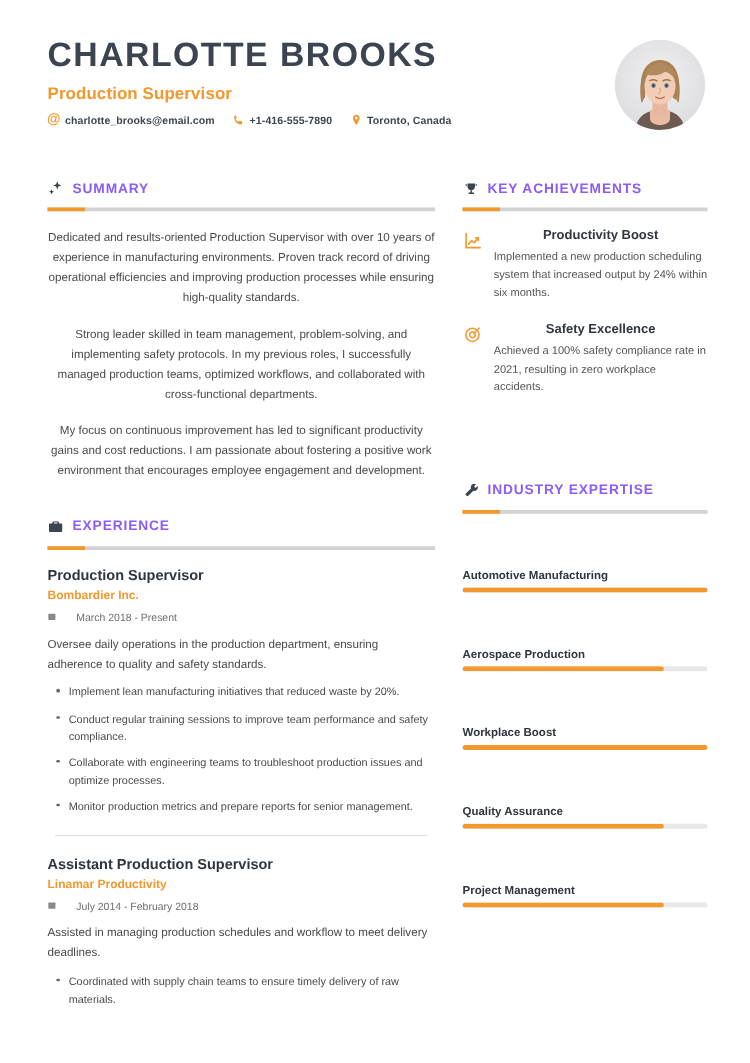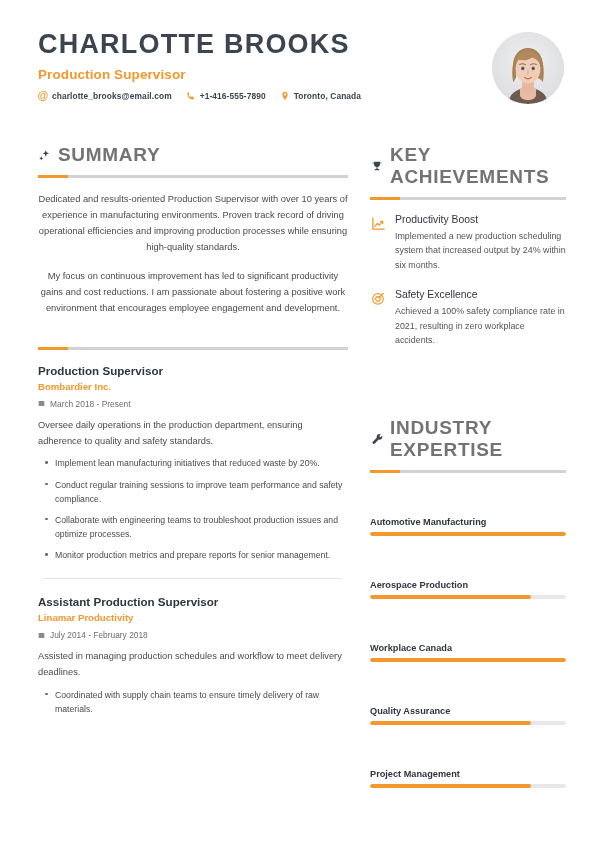--- a/index.html
+++ b/index.html
@@ -107,24 +107,24 @@
     display: inline-flex;
     align-items: center;
     justify-content: center;
     width: 13px;
     height: 13px;
     color: #3b444f;
     flex: none;
   }
   .sec-head .sec-ico svg { display: block; }
   .sec-title {
-    font-size: 19px;
+    font-size: 11px;
     font-weight: bold;
     letter-spacing: 0.7px;
-    color: #737373;
+    color: #8b5cf6;
   }
   .sec-rule {
     position: relative;
     height: 3px;
     background: #d2d2d2;
     margin-bottom: 14px;
   }
   .sec-rule::before {
     content: "";
     position: absolute;
@@ -154,23 +154,24 @@
     flex: none;
     color: #f2982d;
     margin-top: 1px;
     display: flex;
     align-items: center;
     justify-content: center;
   }
   .ach-ico svg { display: block; }
   .ach-title {
     font-size: 10.4px;
-    font-weight: normal;
+    font-weight: bold;
     color: #2f3640;
     margin: 0 0 4px 0;
+    text-align: center;
   }
   .ach-desc {
     font-size: 8.9px;
     line-height: 1.62;
     color: #555555;
     margin: 0;
   }
 
   
   .job { margin-bottom: 6px; }
@@ -187,21 +188,21 @@
   }
   .job-company {
     font-size: 9.6px;
     font-weight: bold;
     color: #f2982d;
     margin: 0 0 7px 0;
   }
   .job-date {
     display: flex;
     align-items: center;
-    gap: 5px;
+    gap: 16px;
     font-size: 8.4px;
     color: #6e6e6e;
     margin-bottom: 9px;
   }
   .job-date .cal-ico {
     width: 7px; height: 7px;
     flex: none;
     color: #8a8a8a;
     display: inline-flex;
   }
@@ -340,24 +341,33 @@
           <div class="sec-head">
             <span class="sec-ico">
               <svg viewBox="0 0 16 16" width="13" height="13" fill="currentColor">
                 <path d="M9.6 1.2l1.1 3 3 1.1-3 1.1-1.1 3-1.1-3-3-1.1 3-1.1zM4 9l.7 1.9 1.9.7-1.9.7L4 14.2l-.7-1.9-1.9-.7 1.9-.7z"></path>
               </svg>
             </span>
             <span class="sec-title">SUMMARY</span>
           </div>
           <div class="sec-rule"></div>
           <p class="para">Dedicated and results-oriented Production Supervisor with over 10 years of experience in manufacturing environments. Proven track record of driving operational efficiencies and improving production processes while ensuring high-quality standards.</p>
+          <p class="para">Strong leader skilled in team management, problem-solving, and implementing safety protocols. In my previous roles, I successfully managed production teams, optimized workflows, and collaborated with cross-functional departments.</p>
           <p class="para">My focus on continuous improvement has led to significant productivity gains and cost reductions. I am passionate about fostering a positive work environment that encourages employee engagement and development.</p>
         </div>
 
         <div class="section" style="margin-top:30px;">
+          <div class="sec-head">
+            <span class="sec-ico">
+              <svg viewBox="0 0 16 16" width="13" height="13" fill="currentColor">
+                <path d="M6 2.6h4c.8 0 1.4.6 1.4 1.4v.6h2.1c.6 0 1 .4 1 1v6.4c0 .6-.4 1-1 1H2.5c-.6 0-1-.4-1-1V5.6c0-.6.4-1 1-1h2.1V4c0-.8.6-1.4 1.4-1.4zm.2 2h3.6V4c0-.2-.1-.3-.3-.3H6.5c-.2 0-.3.1-.3.3z"></path>
+              </svg>
+            </span>
+            <span class="sec-title">EXPERIENCE</span>
+          </div>
           <div class="sec-rule"></div>
 
           <div class="job">
             <div class="job-role">Production Supervisor</div>
             <div class="job-company">Bombardier Inc.</div>
             <div class="job-date">
               <span class="cal-ico">
                 <svg viewBox="0 0 16 16" width="7" height="7" fill="currentColor">
                   <rect x="1.5" y="2.5" width="13" height="11" rx="1.2"></rect>
                 </svg>
@@ -454,21 +464,21 @@
               <div class="skill-fill" style="width: 100%;"></div>
             </div>
           </div>
           <div class="skill">
             <div class="skill-name">Aerospace Production</div>
             <div class="skill-track">
               <div class="skill-fill" style="width: 82%;"></div>
             </div>
           </div>
           <div class="skill">
-            <div class="skill-name">Workplace Canada</div>
+            <div class="skill-name">Workplace Boost</div>
             <div class="skill-track">
               <div class="skill-fill" style="width: 100%;"></div>
             </div>
           </div>
           <div class="skill">
             <div class="skill-name">Quality Assurance</div>
             <div class="skill-track">
               <div class="skill-fill" style="width: 82%;"></div>
             </div>
           </div>

